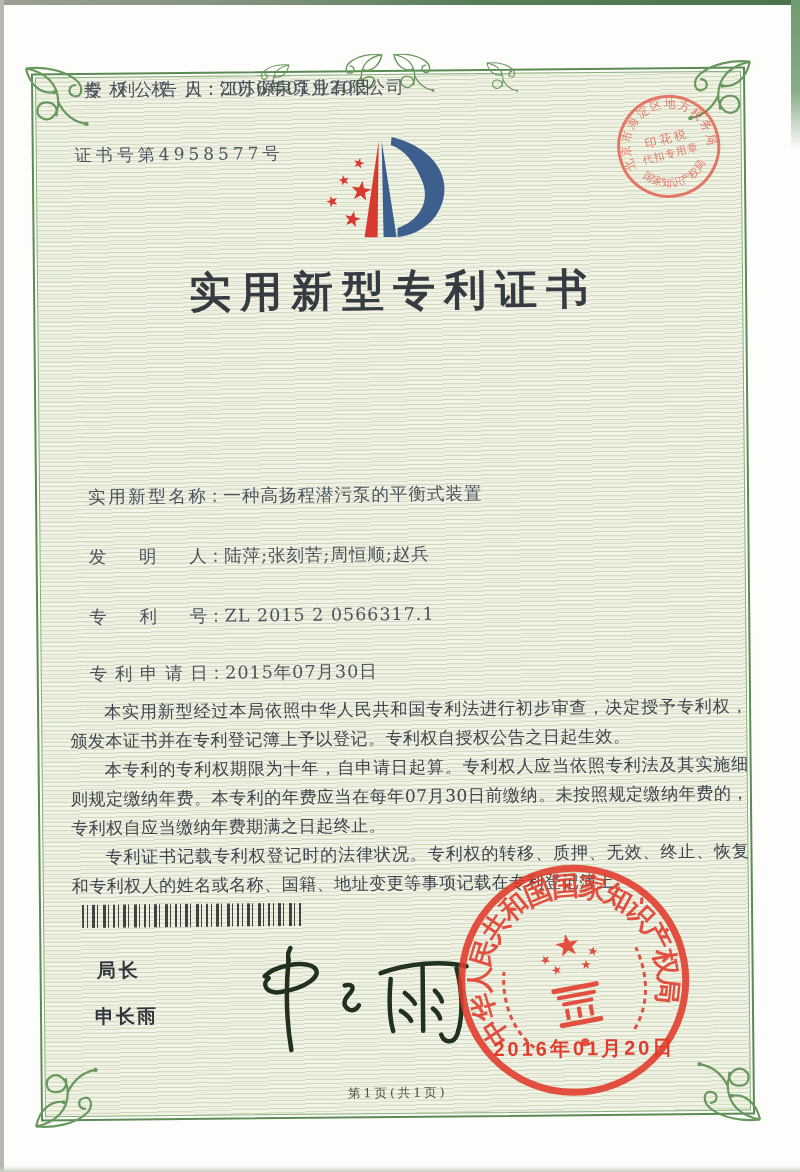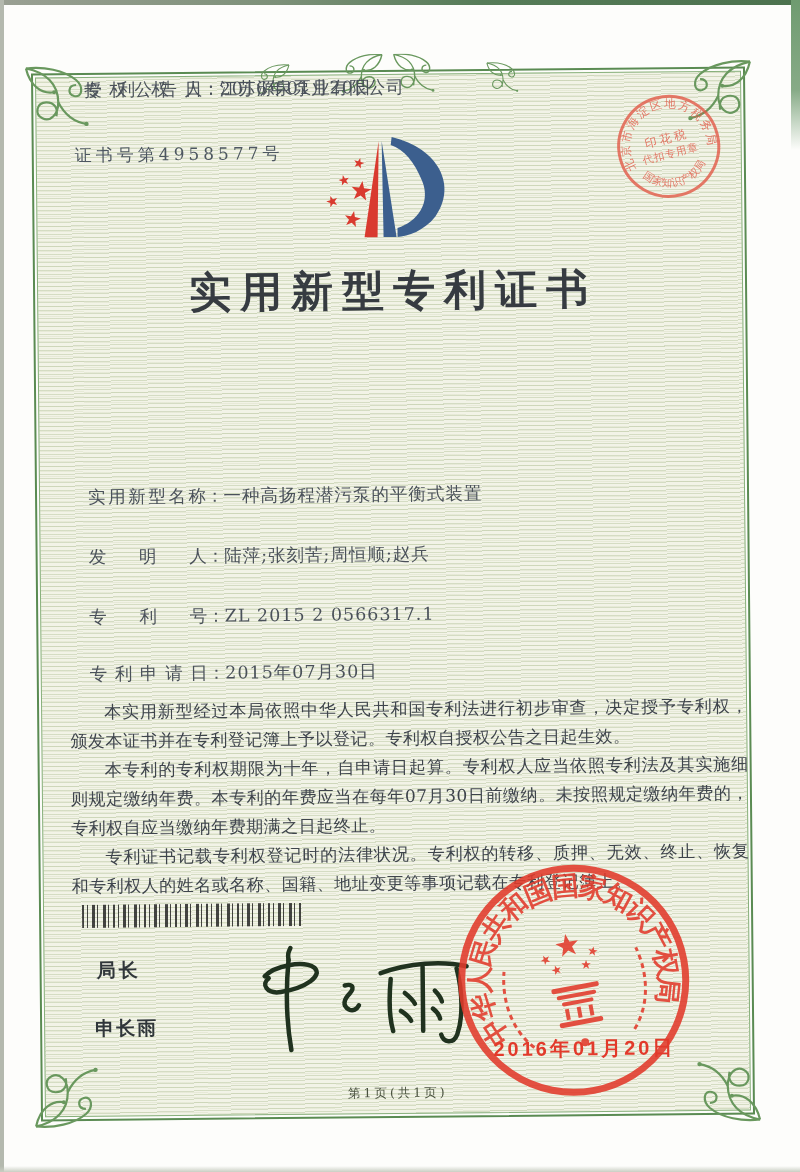--- a/index.html
+++ b/index.html
@@ -59,21 +59,21 @@
       #1e1e1e 0 2px, transparent 2px 5px,
       #1e1e1e 5px 6px, transparent 6px 10px,
       #1e1e1e 10px 13px, transparent 13px 15px,
       #1e1e1e 15px 16px, transparent 16px 21px,
       #1e1e1e 21px 24px, transparent 24px 26px,
       #1e1e1e 26px 27px, transparent 27px 31px);}
 
   .sig-title{position:absolute;left:52px;top:880px;font-family:Liberation Sans, sans-serif;
     font-size:19px;font-weight:bold;letter-spacing:3px;color:#30363a;}
   .sig-name{position:absolute;left:50px;top:926px;font-family:Liberation Sans, sans-serif;
-    font-size:19px;font-weight:bold;letter-spacing:2px;color:#30363a;margin-top:12px;}
+    font-size:19px;font-weight:bold;letter-spacing:2px;color:#30363a;}
   .signature{position:absolute;left:150px;top:860px;z-index:2;}
 
   .seal{position:absolute;left:408px;top:786px;opacity:.88;transform:rotate(-10deg);z-index:3;}
   .seal-date{position:absolute;left:448px;top:962px;z-index:4;
     font-family:"Liberation Sans","DejaVu Sans",sans-serif;
     font-size:20px;font-weight:bold;letter-spacing:3px;color:#e23a2b;}
   .tax-seal{position:absolute;left:576px;top:18px;opacity:.8;transform:rotate(-14deg);}
 
   .footer{position:absolute;left:0;top:1010px;width:100%;text-align:center;
     font-size:12.5px;letter-spacing:3px;color:#49513f;}

